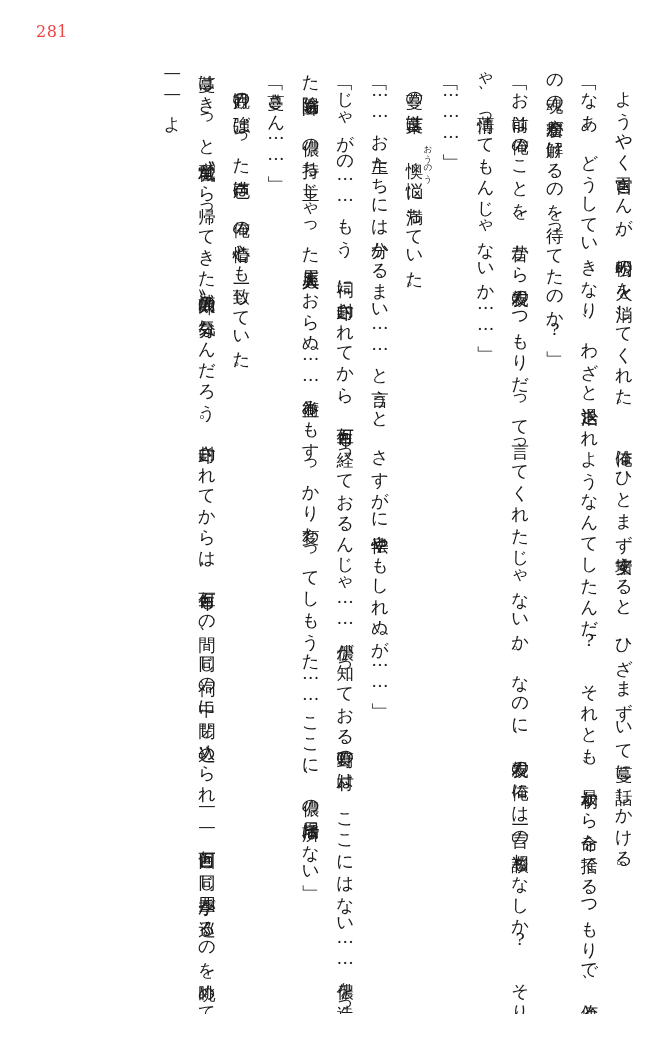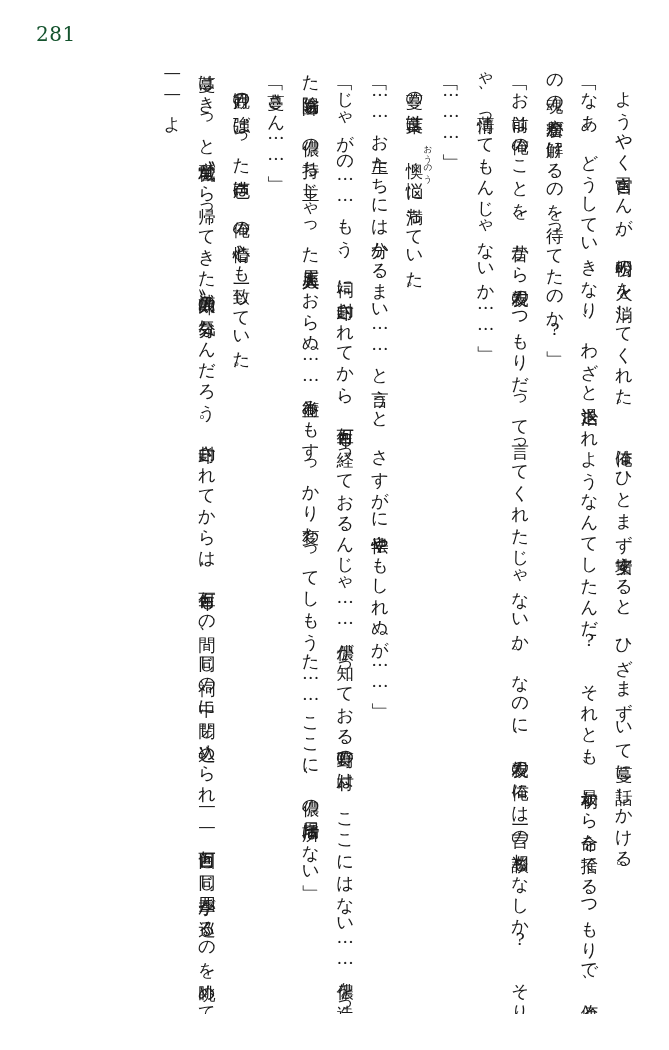--- a/index.html
+++ b/index.html
@@ -19,24 +19,24 @@
     position: relative;
     width: 669px;
     height: 1050px;
     box-sizing: border-box;
     background: #ffffff;
   }
   .page-number {
     position: absolute;
     top: 22px;
     left: 36px;
-    font-size: 20px;
+    font-size: 16px;
     letter-spacing: 0.5px;
     font-family: "DejaVu Serif", "Liberation Serif", serif;
-    color: #14532d;
+    color: #ef4444;
   }
   .body-text {
     position: absolute;
     top: 62px;
     left: 28px;
     right: 28px;
     height: 952px;
     writing-mode: vertical-rl;
     text-orientation: upright;
     direction: ltr;

